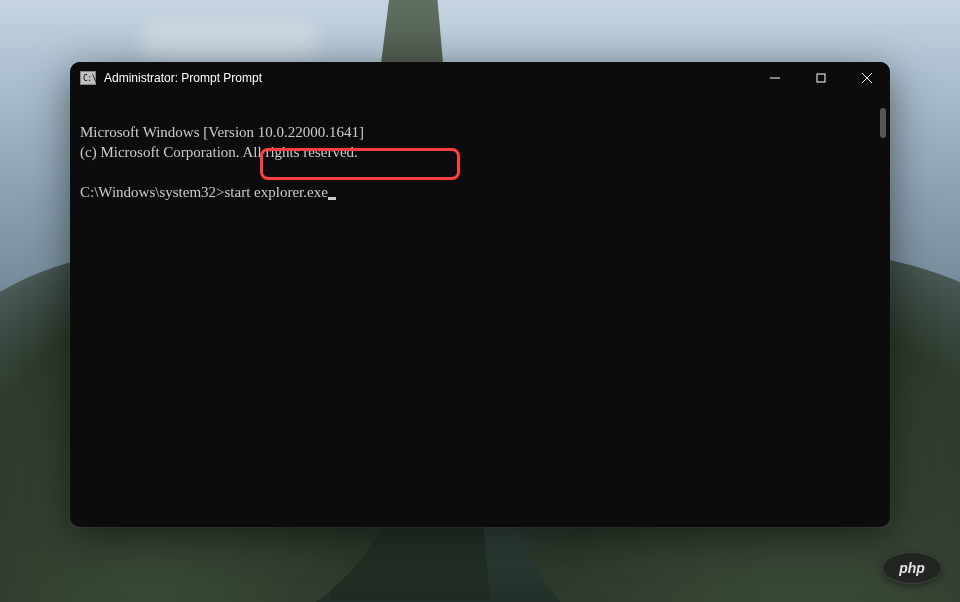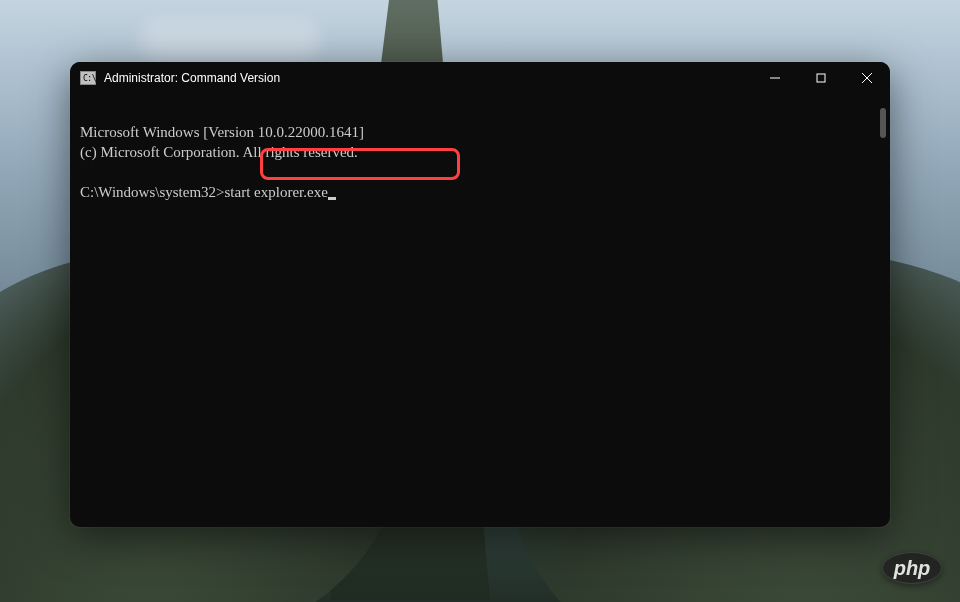--- a/index.html
+++ b/index.html
@@ -179,42 +179,42 @@
       right: 18px;
       bottom: 18px;
       width: 60px;
       height: 32px;
       background: #202020;
       border-radius: 50%;
       display: flex;
       align-items: center;
       justify-content: center;
       color: #fff;
-      font-size: 20px;
+      font-size: 14px;
       font-weight: bold;
       opacity: 0.85;
       border: 1px solid #404040;
       box-shadow: 0 2px 6px rgba(0,0,0,0.5);
       z-index: 20;
       font-style: italic;
     }
   </style>
 </head>
 <body>
 
 <div class="bg-mountain"></div>
 <div class="bg-hill-left"></div>
 <div class="bg-hill-right"></div>
 <div class="sky-cloud"></div>
 
 <div class="terminal-window">
 
   <div class="titlebar">
     <div class="cmd-icon">C:\</div>
-    <div class="title-text">Administrator: Command Version</div>
+    <div class="title-text">Administrator: Prompt Prompt</div>
     <div class="spacer"></div>
     <div class="win-controls">
       <div class="win-btn">
         <svg viewBox="0 0 10 10">
             <line x1="0" y1="5" x2="10" y2="5" stroke="currentColor" stroke-width="1"></line>
           </svg>
       </div>
       <div class="win-btn">
         <svg viewBox="0 0 10 10">
             <rect x="1" y="1" width="8" height="8" stroke="currentColor" stroke-width="1" fill="none"></rect>

